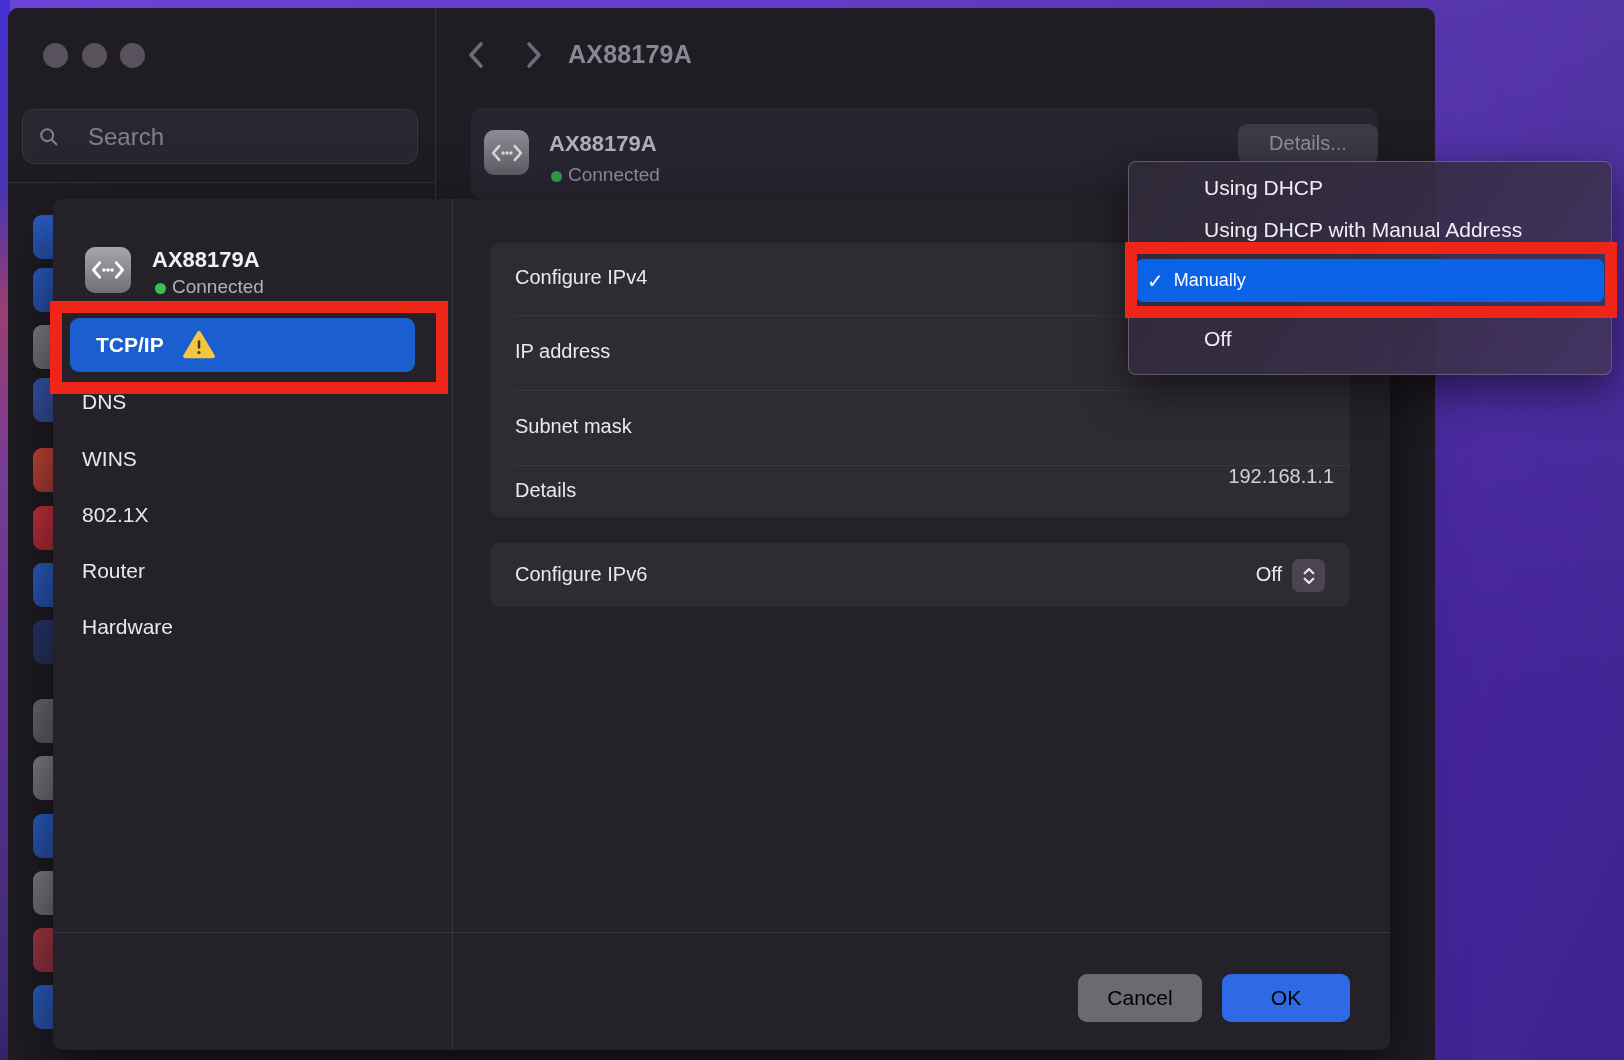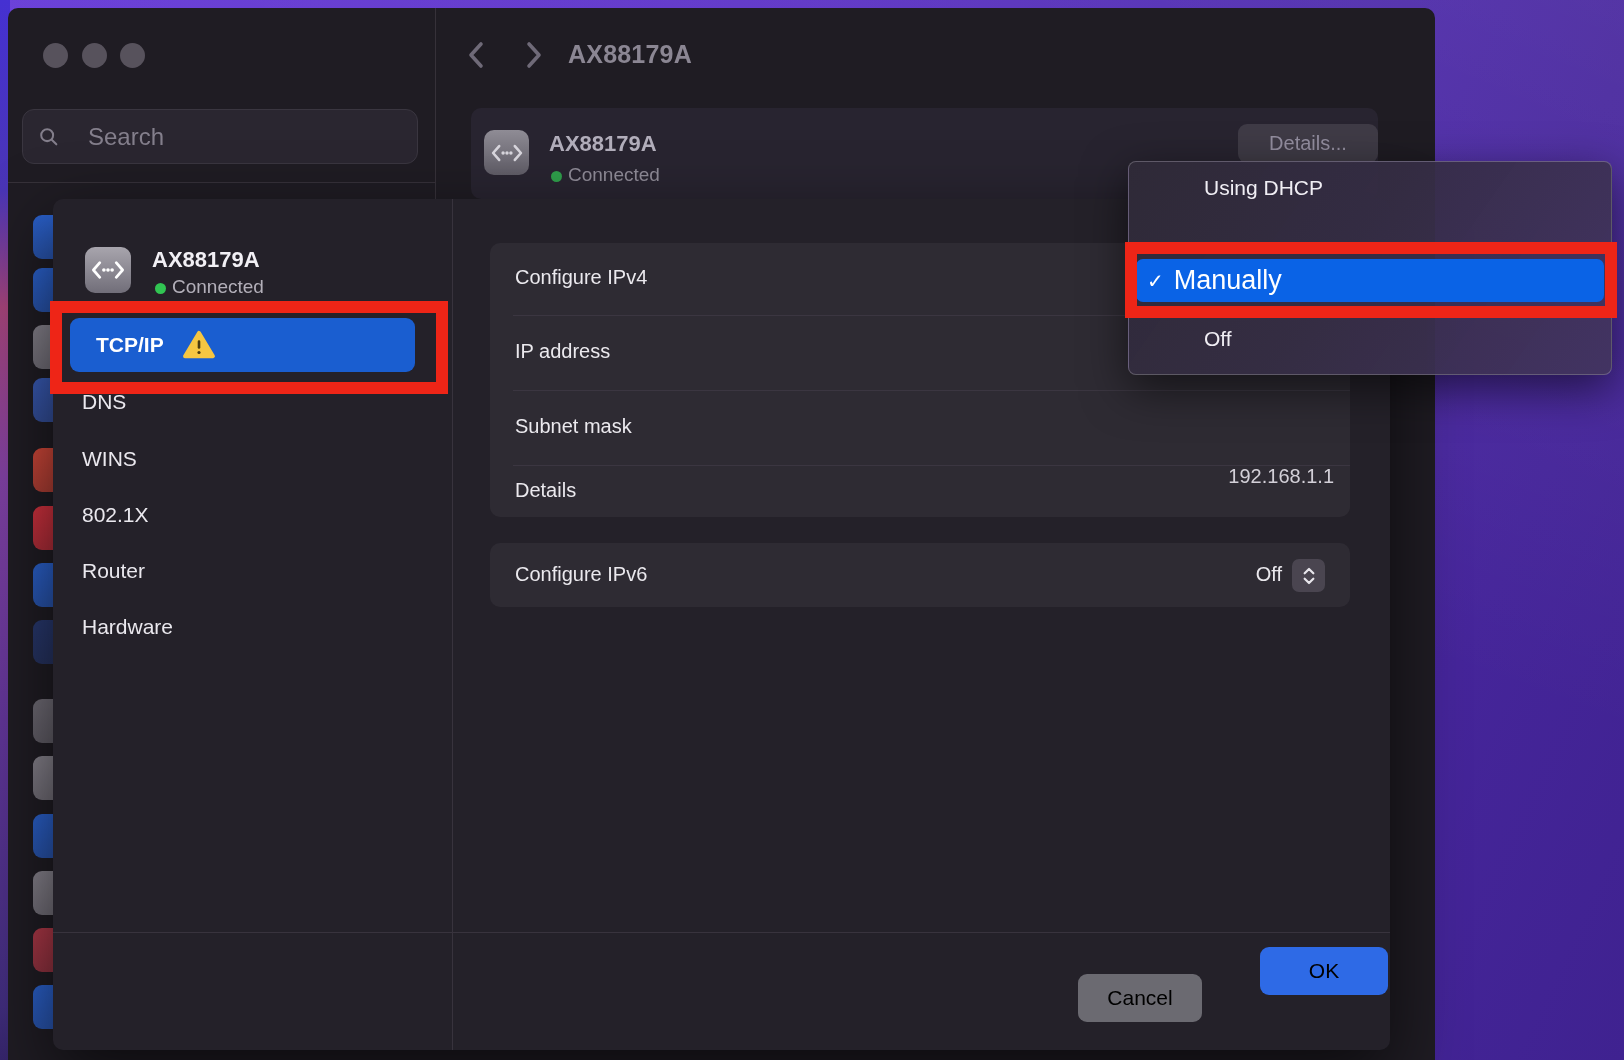--- a/index.html
+++ b/index.html
@@ -92,37 +92,37 @@
     left:1292px; top:559px; width:33px; height:33px; border-radius:7px;
     background:#4a4550; z-index:6; display:flex; align-items:center; justify-content:center;
   }
 
   .footer-div { left:53px; top:932px; width:1337px; height:1px; background:#38333d; z-index:6; }
   .btn {
     height:48px; border-radius:9px; font-size:21px; color:#000000; z-index:6;
     display:flex; align-items:center; justify-content:center;
   }
   .btn-cancel { left:1078px; top:974px; width:124px; background:#6b6a71; }
-  .btn-ok { left:1222px; top:947px; width:128px; background:#2e6ae6;margin-left:38px; }
+  .btn-ok { left:1222px; top:974px; width:128px; background:#2e6ae6; }
 
   
   .menu {
     left:1128px; top:161px; width:484px; height:214px; border-radius:8px;
     background:linear-gradient(125deg, rgba(47,42,56,0.97) 0%, rgba(53,45,68,0.95) 45%, rgba(66,52,94,0.93) 100%);
     border:1px solid rgba(255,255,255,0.22);
     box-shadow:0 14px 45px rgba(0,0,0,0.55); z-index:10;
   }
   .menu-item { left:1176px; font-size:21px; color:#f0eef4; z-index:10; white-space:nowrap;margin-left:28px; }
   .menu-pill {
     left:1136px; top:259px; width:468px; height:43px; border-radius:7px;
     background:#0a63e6; z-index:10;
     display:flex; align-items:center; padding-left:11px; gap:10px;
   }
   .menu-pill .chk { font-size:20px; font-weight:bold; color:#fff; }
-  .menu-pill .lbl { font-size:27px; color:#fff; }
+  .menu-pill .lbl { font-size:18px; color:#fff; }
 </style>
 </head>
 <body>
 
 <div id="canvas">
 
   <div class="abs wall-left"></div>
 
   <div class="abs window"></div>
 
@@ -248,20 +248,21 @@
         </g>
       </svg>
   </div>
 
   <div class="abs footer-div"></div>
   <div class="abs btn btn-cancel">Cancel</div>
   <div class="abs btn btn-ok">OK</div>
 
   <div class="abs menu"></div>
   <div class="abs menu-item" style="top:176px;">Using DHCP</div>
+  <div class="abs menu-item" style="top:218px;">Using DHCP with Manual Address</div>
   <div class="abs menu-pill">
     <span class="chk">✓</span>
     <span class="lbl">Manually</span>
   </div>
   <div class="abs menu-item" style="top:327px;">Off</div>
 
   <div class="abs annot annot-tcp"></div>
   <div class="abs annot annot-menu"></div>
 
 </div>

